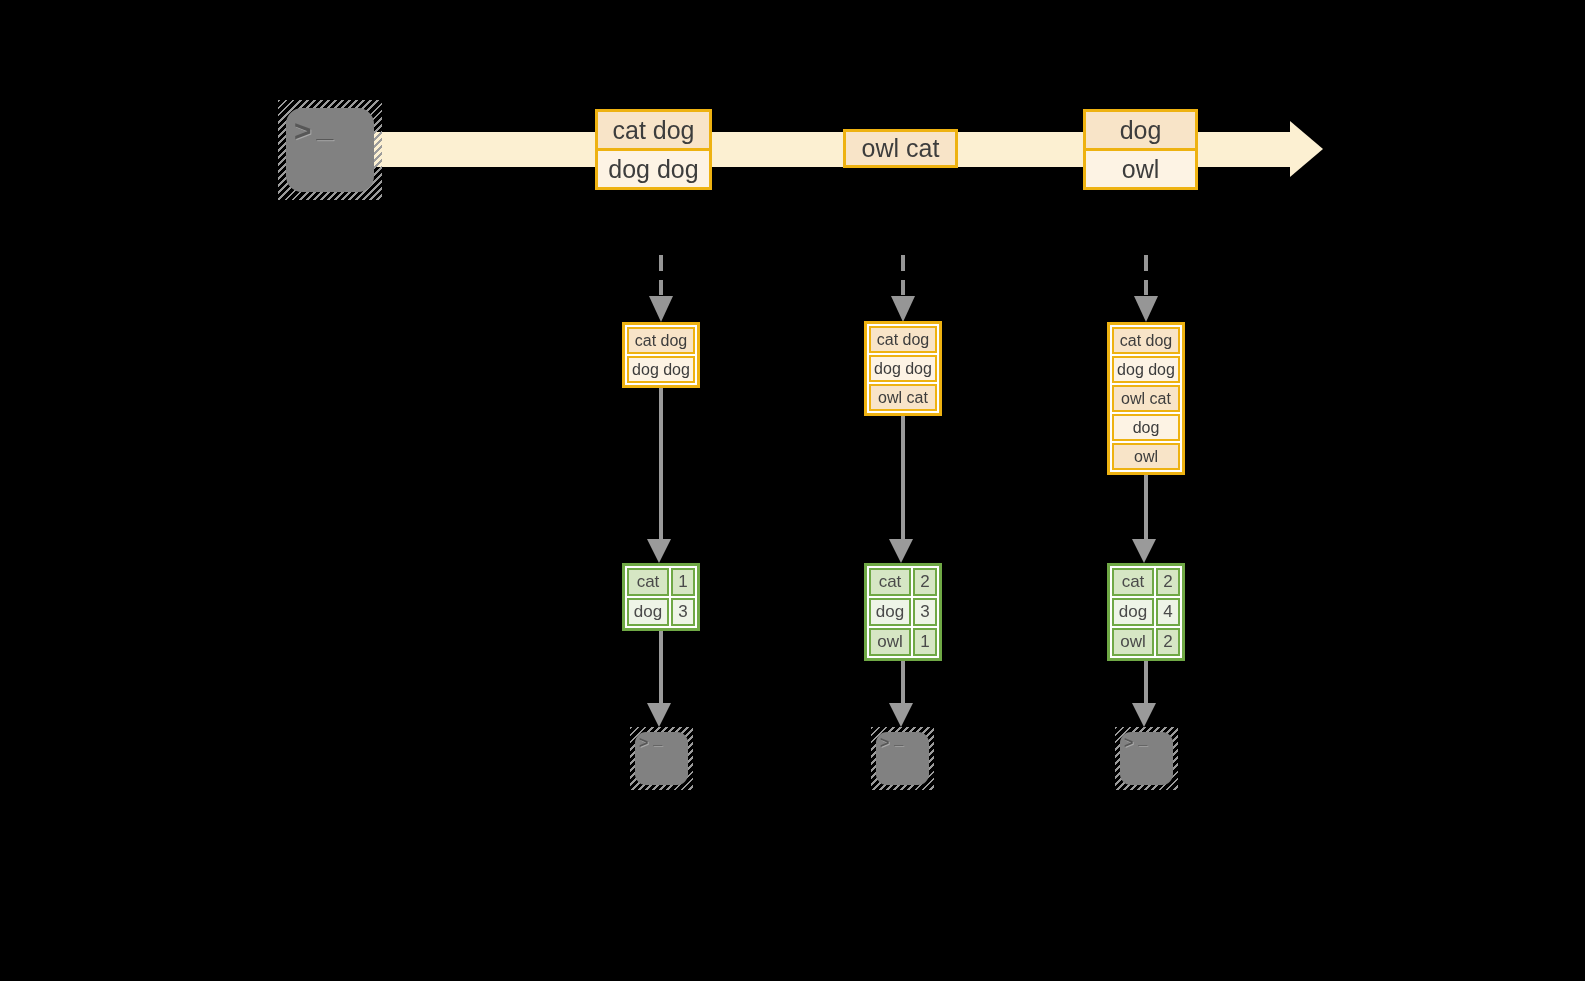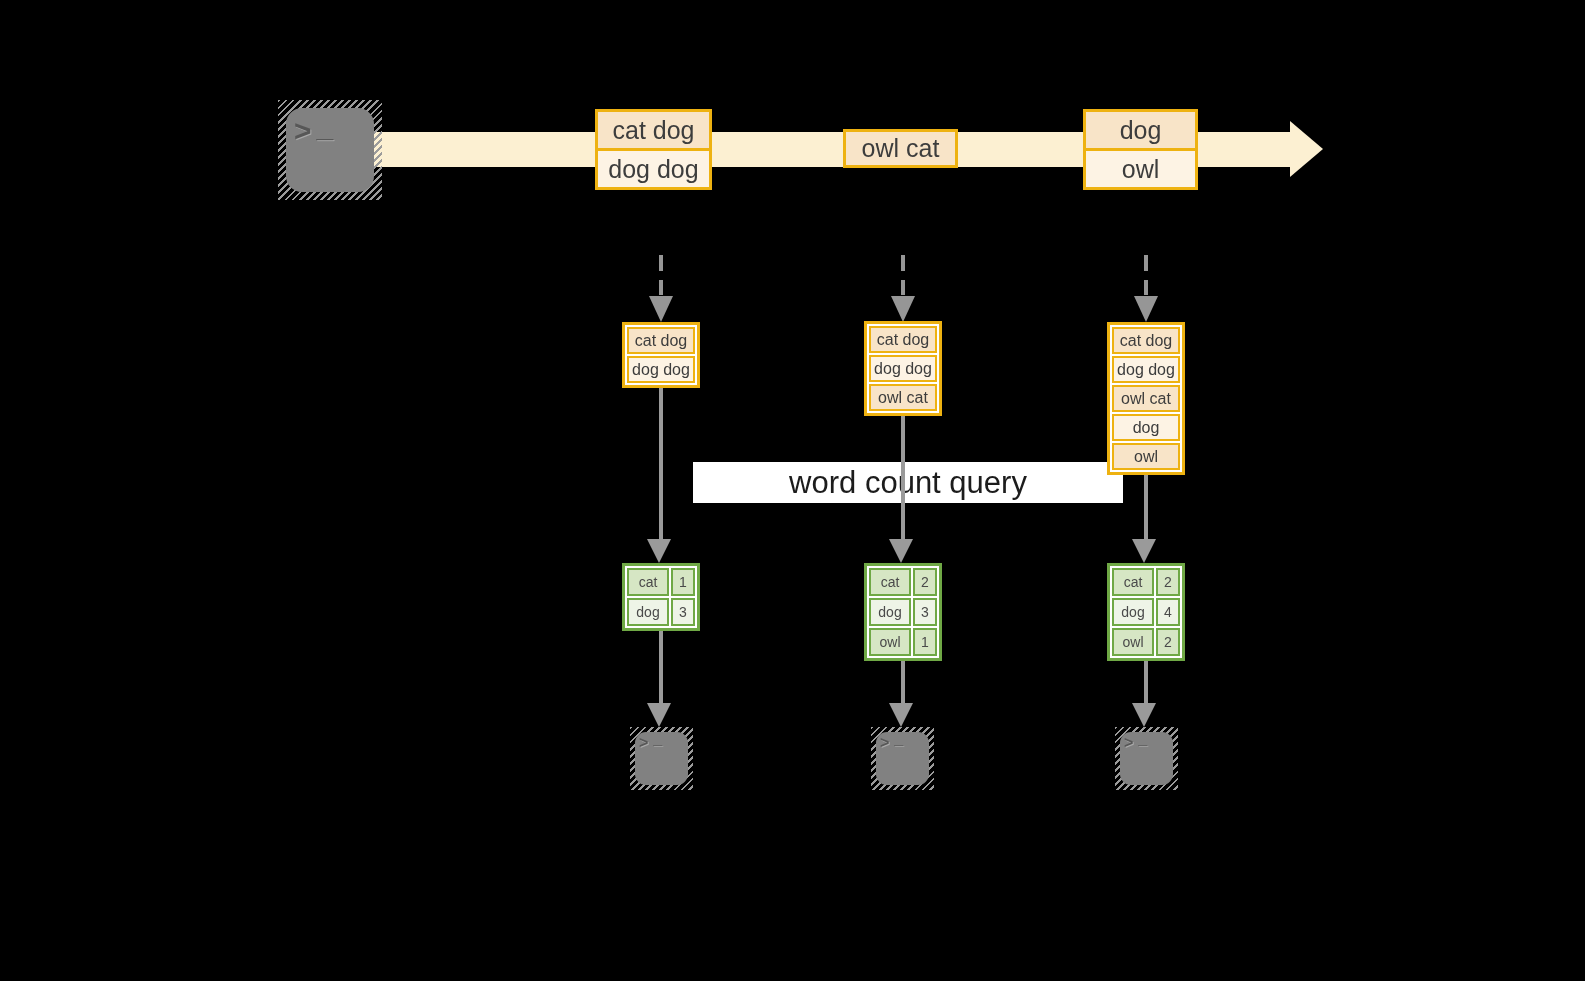--- a/index.html
+++ b/index.html
@@ -47,21 +47,21 @@
                text-align:center;font-size:16px;}
   .stack .cell:nth-child(odd){background:#f8e4c8;}
   .stack .cell:nth-child(even){background:#fdf3e4;}
   
   .wcq{position:absolute;left:693px;top:462px;width:430px;height:41px;background:#ffffff;
        text-align:center;line-height:42px;font-size:31px;color:#1c1c1c;}
   
   .gtable{position:absolute;width:68px;border:3px solid #6fa845;background:#fff;
           padding:2px;display:flex;flex-direction:column;gap:2px;}
   .grow{display:flex;gap:2px;height:28px;}
-  .gcell{border:2px solid #6fa845;line-height:24px;text-align:center;font-size:14px;color:#4a4a4a;}
+  .gcell{border:2px solid #6fa845;line-height:24px;text-align:center;font-size:17px;color:#4a4a4a;}
   .gcell.word{flex:1;}
   .gcell.num{width:20px;}
   .grow:nth-child(odd) .gcell{background:#d6e6c4;}
   .grow:nth-child(even) .gcell{background:#eef4e7;}
   .z1{z-index:1}.z2{z-index:2}.z3{z-index:3}.z4{z-index:4}
 </style>
 </head>
 <body>
 
 <div class="canvas">
@@ -86,21 +86,20 @@
     <div class="msg-row">owl</div>
   </div>
 
   <div class="dash z2" style="left:659px;top:255px;"></div>
   <div class="head-down z2" style="left:649px;top:296px;"></div>
   <div class="dash z2" style="left:901px;top:255px;"></div>
   <div class="head-down z2" style="left:891px;top:296px;"></div>
   <div class="dash z2" style="left:1144px;top:255px;"></div>
   <div class="head-down z2" style="left:1134px;top:296px;"></div>
 
-  <div class="wcq z2">word count query</div>
 
   <div class="line z3" style="left:659px;top:386px;height:154px;"></div>
   <div class="head-solid z3" style="left:647px;top:539px;"></div>
   <div class="line z3" style="left:901px;top:414px;height:126px;"></div>
   <div class="head-solid z3" style="left:889px;top:539px;"></div>
   <div class="line z3" style="left:1144px;top:473px;height:67px;"></div>
   <div class="head-solid z3" style="left:1132px;top:539px;"></div>
 
   <div class="line z3" style="left:659px;top:631px;height:72px;"></div>
   <div class="head-solid z3" style="left:647px;top:703px;"></div>

